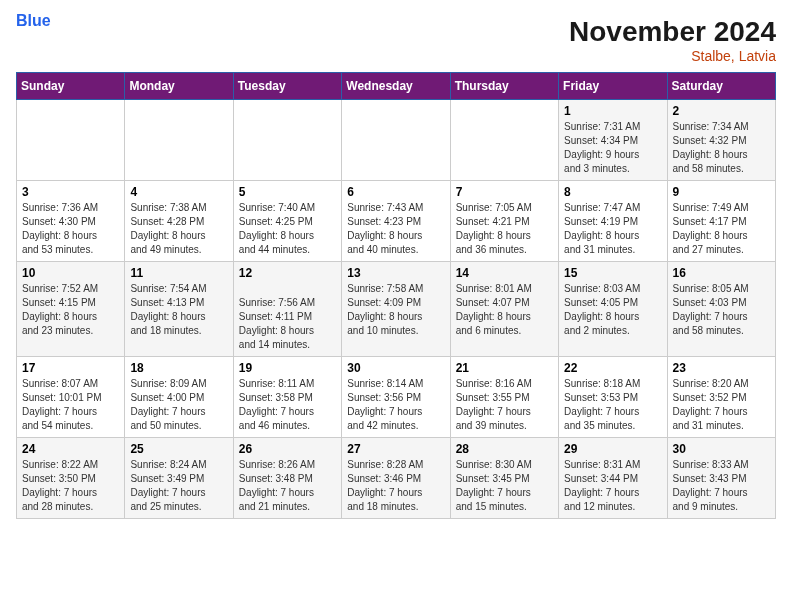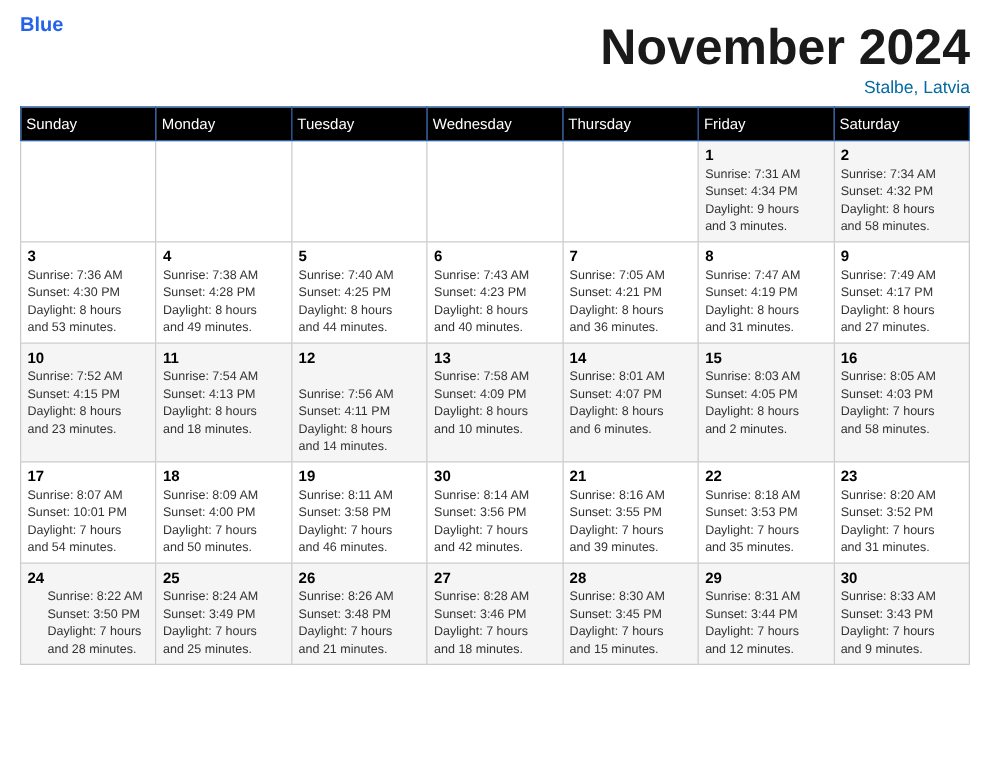--- a/index.html
+++ b/index.html
@@ -22,40 +22,40 @@
       align-items: flex-start;
     }
     .logo-wrapper {
       display: flex;
       align-items: center;
     }
     .title-area {
       text-align: right;
     }
     .month-title {
-      font-size: 40px;
+      font-size: 28px;
       font-weight: bold;
       color: #1a1a1a;
     }
     .location-title {
       font-size: 14px;
-      color: #0369a1;
+      color: #c2410c;
     }
     .calendar {
       width: 100%;
       border-collapse: collapse;
       font-size: 11px;
     }
     .calendar thead th {
-      background: #000000;
+      background: #701a75;
       color: #fff;
       padding: 6px 4px;
       text-align: left;
       font-size: 12px;
-      font-weight: normal;
+      font-weight: bold;
       border: 1px solid #2a5fa8;
     }
     .calendar tbody td {
       border: 1px solid #ccc;
       vertical-align: top;
       padding: 4px 5px;
       width: calc(100% / 7);
       min-height: 80px;
       background: #fff;
     }
@@ -276,21 +276,21 @@
           <span class="day-num">23</span>
           <div class="day-info" style="white-space: pre-line;">Sunrise: 8:20 AM
 Sunset: 3:52 PM
 Daylight: 7 hours
 and 31 minutes.</div>
         </td>
       </tr>
       <tr>
         <td>
           <span class="day-num">24</span>
-          <div class="day-info" style="white-space: pre-line; margin-left: 16px;">Sunrise: 8:22 AM
+          <div class="day-info" style="white-space: pre-line;">Sunrise: 8:22 AM
 Sunset: 3:50 PM
 Daylight: 7 hours
 and 28 minutes.</div>
         </td>
         <td>
           <span class="day-num">25</span>
           <div class="day-info" style="white-space: pre-line;">Sunrise: 8:24 AM
 Sunset: 3:49 PM
 Daylight: 7 hours
 and 25 minutes.</div>

